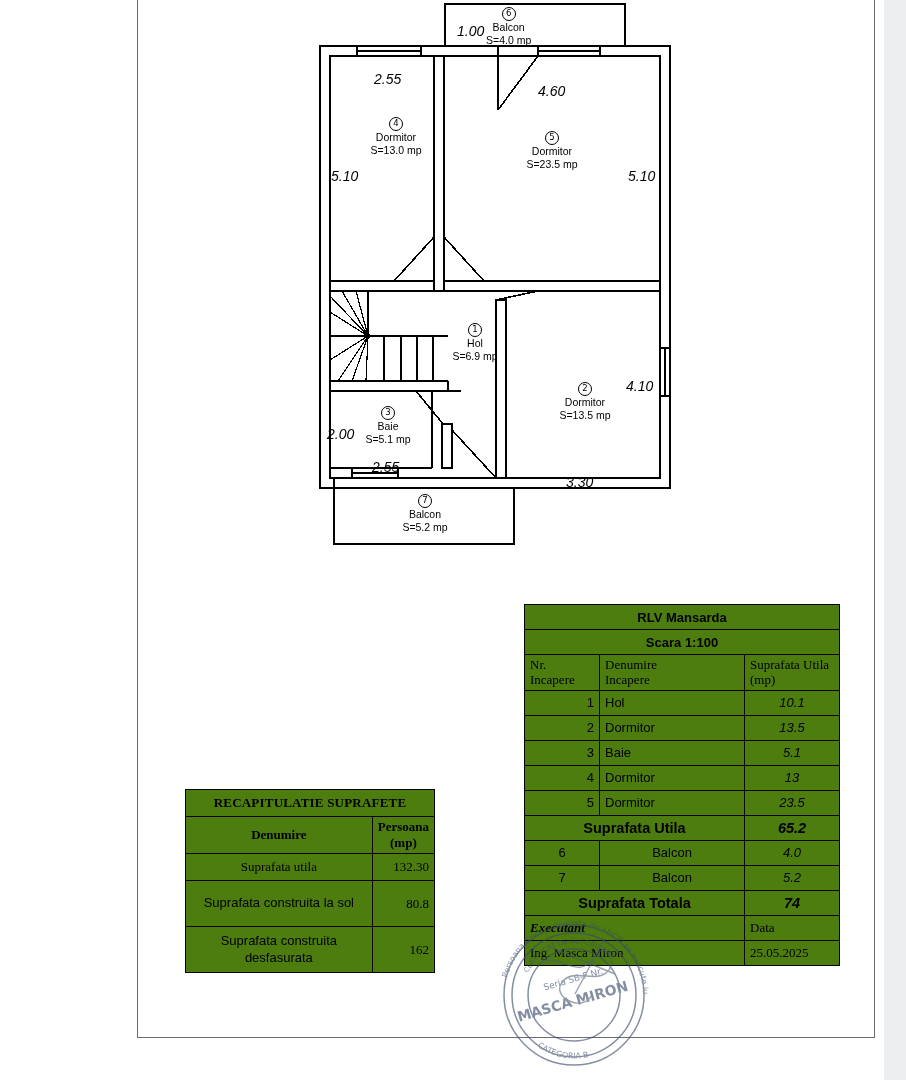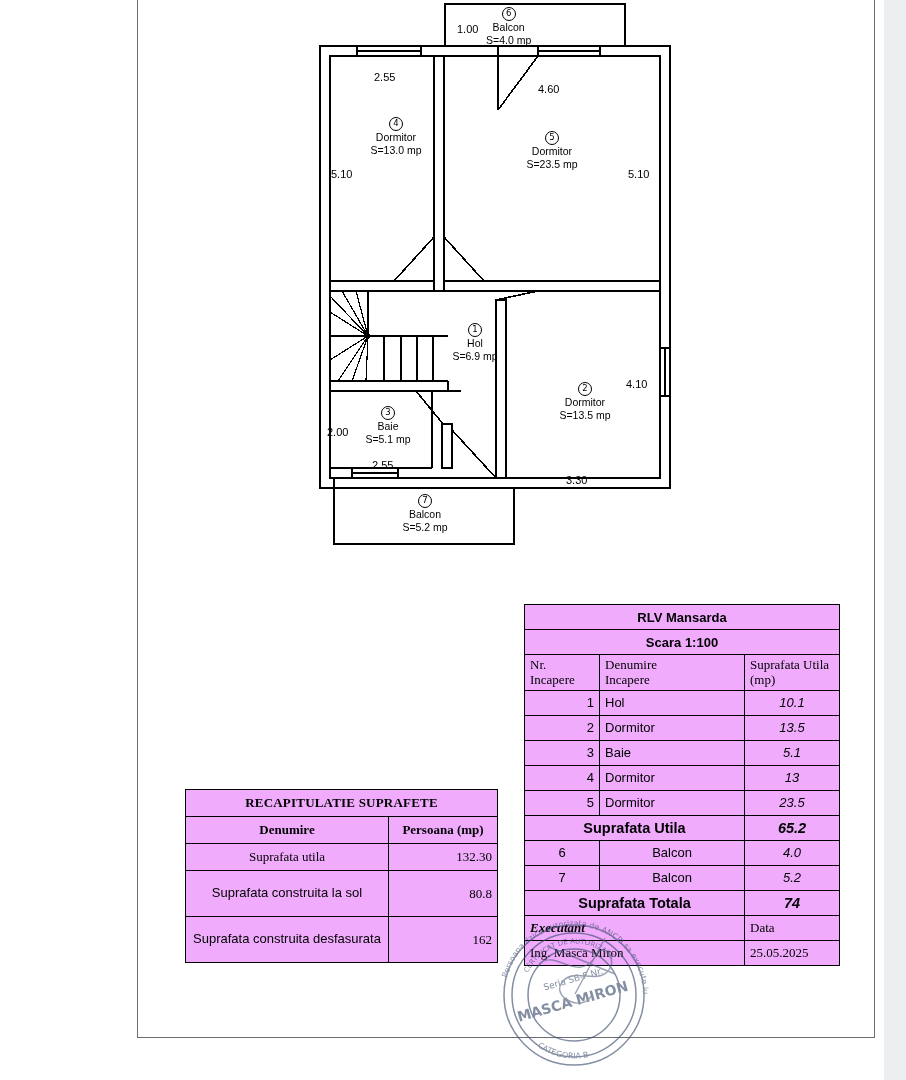--- a/index.html
+++ b/index.html
@@ -28,34 +28,34 @@
   .plan{position:absolute;left:316px;top:0px;width:370px;height:560px;}
   .plan svg{display:block;}
   .lbl{
     position:absolute;
     font-family:"Liberation Sans", sans-serif;
     color:#000;
     white-space:nowrap;
     line-height:1.22;
   }
   .lbl.room{font-size:10.5px;text-align:center;}
-  .lbl.dim{font-size:11px;}
+  .lbl.dim{font-size:14px;font-style:italic;}
   .circnum{
     display:inline-block;
     width:12px;height:12px;line-height:11px;
     border:1px solid #000;border-radius:50%;
     font-size:8.5px;text-align:center;
     font-family:"DejaVu Sans", sans-serif;
   }
 
   
   table{border-collapse:collapse;}
   .tbl{
     position:absolute;
-    background:#f0abfc;
+    background:#4d7c0f;
   }
   .tbl td{
     border:1.3px solid #000;
     padding:2px 5px;
     font-size:13px;
     vertical-align:middle;
   }
   
   #rlv-table{left:524px;top:604px;width:316px;}
   #rlv-table td{height:20px;}
@@ -76,21 +76,21 @@
   .sum-label{text-align:center;font-weight:bold;font-size:14.5px;}
   .exec-lbl{
     font-family:"Liberation Serif", serif;
     font-weight:bold;font-style:italic;font-size:14.5px;
   }
   .serif-cell{
     font-family:"Liberation Serif", serif;font-size:14.5px;
   }
 
   
-  #recap-table{left:185px;top:789px;width:313px;}
+  #recap-table{left:185px;top:789px;width:250px;}
   #recap-table td{height:22px;}
   .r-title{
     text-align:center;font-weight:bold;font-size:14.5px;
     font-family:"Liberation Serif", serif;letter-spacing:.2px;
   }
   .r-head{
     text-align:center;font-weight:bold;font-size:14px;
     font-family:"Liberation Serif", serif;
   }
   .r-name{

